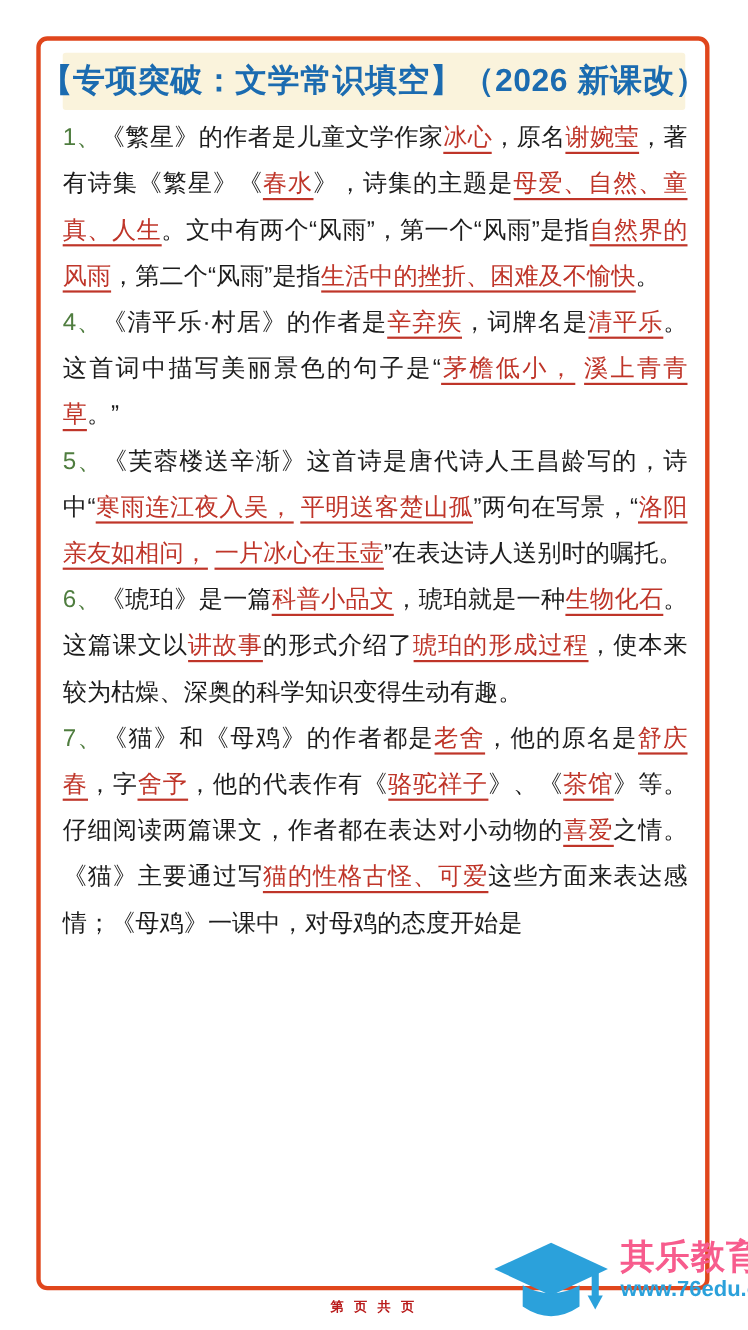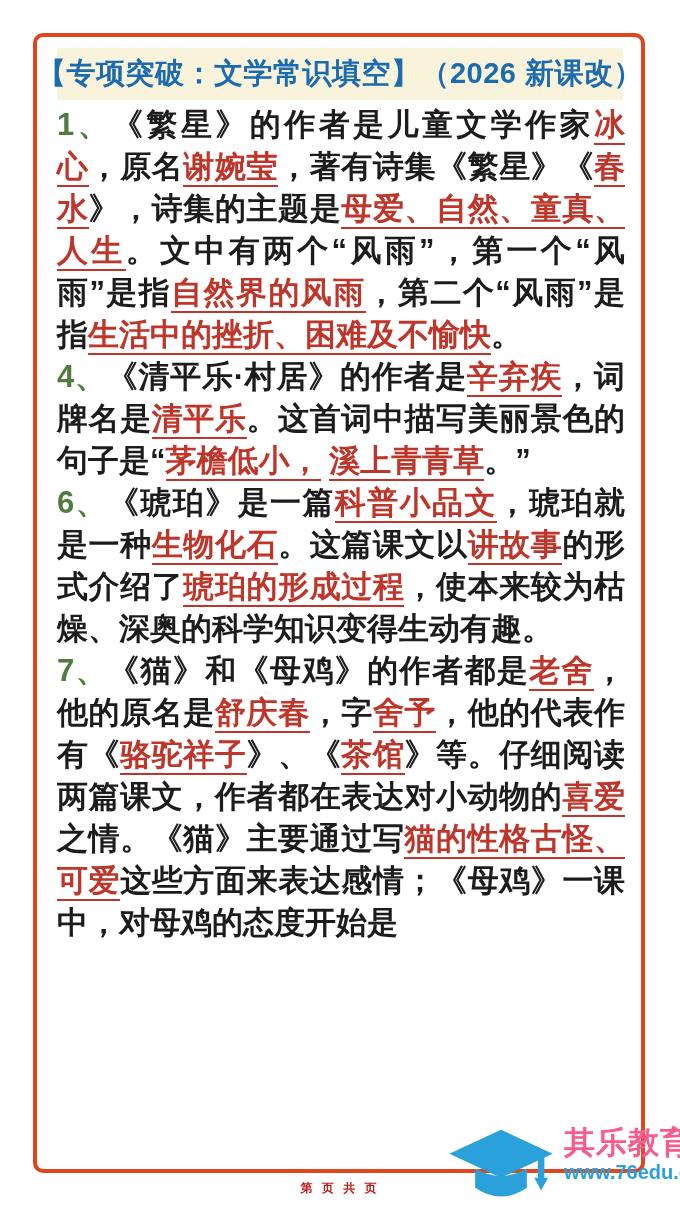--- a/index.html
+++ b/index.html
@@ -26,21 +26,21 @@
     display:flex;align-items:center;justify-content:center;
   }
   .title-text{
     font-size:29px;font-weight:bold;color:var(--title-color);
     white-space:nowrap;letter-spacing:0.5px;
   }
   .content{
     position:absolute;left:57px;top:104px;width:568px;z-index:2;
   }
   .item{
-    margin:0;font-size:31px;line-height:42px;font-weight:bold;
+    margin:0;font-size:22px;line-height:42px;font-weight:normal;
     color:#1c1c1c;text-align:justify;text-justify:inter-ideograph;
   }
   .num{color:var(--num-color);}
   .answer{
     color:var(--answer-color);
     border-bottom:2px solid var(--answer-color);
     padding-bottom:1px;
   }
   .footer{
     position:absolute;left:0;top:1180px;width:100%;text-align:center;
@@ -66,20 +66,21 @@
 
 <div class="frame"></div>
 
 <div class="title-banner">
   <span class="title-text">【专项突破：文学常识填空】（2026 新课改）</span>
 </div>
 
 <div class="content">
     <p class="item"><span class="num">1、</span><span class="plain">《繁星》的作者是儿童文学作家</span><span class="answer">冰心</span><span class="plain">，原名</span><span class="answer">谢婉莹</span><span class="plain">，著有诗集《繁星》《</span><span class="answer">春水</span><span class="plain">》，诗集的主题是</span><span class="answer">母爱、自然、童真、人生</span><span class="plain">。文中有两个“风雨”，第一个“风雨”是指</span><span class="answer">自然界的风雨</span><span class="plain">，第二个“风雨”是指</span><span class="answer">生活中的挫折、困难及不愉快</span><span class="plain">。</span></p>
     <p class="item"><span class="num">4、</span><span class="plain">《清平乐·村居》的作者是</span><span class="answer">辛弃疾</span><span class="plain">，词牌名是</span><span class="answer">清平乐</span><span class="plain">。这首词中描写美丽景色的句子是“</span><span class="answer">茅檐低小，</span><span class="plain"> </span><span class="answer">溪上青青草</span><span class="plain">。”</span></p>
+    <p class="item"><span class="num">5、</span><span class="plain">《芙蓉楼送辛渐》这首诗是唐代诗人王昌龄写的，诗中“</span><span class="answer">寒雨连江夜入吴，</span><span class="plain"> </span><span class="answer">平明送客楚山孤</span><span class="plain">”两句在写景，“</span><span class="answer">洛阳亲友如相问，</span><span class="plain"> </span><span class="answer">一片冰心在玉壶</span><span class="plain">”在表达诗人送别时的嘱托。</span></p>
     <p class="item"><span class="num">6、</span><span class="plain">《琥珀》是一篇</span><span class="answer">科普小品文</span><span class="plain">，琥珀就是一种</span><span class="answer">生物化石</span><span class="plain">。这篇课文以</span><span class="answer">讲故事</span><span class="plain">的形式介绍了</span><span class="answer">琥珀的形成过程</span><span class="plain">，使本来较为枯燥、深奥的科学知识变得生动有趣。</span></p>
     <p class="item"><span class="num">7、</span><span class="plain">《猫》和《母鸡》的作者都是</span><span class="answer">老舍</span><span class="plain">，他的原名是</span><span class="answer">舒庆春</span><span class="plain">，字</span><span class="answer">舍予</span><span class="plain">，他的代表作有《</span><span class="answer">骆驼祥子</span><span class="plain">》、《</span><span class="answer">茶馆</span><span class="plain">》等。仔细阅读两篇课文，作者都在表达对小动物的</span><span class="answer">喜爱</span><span class="plain">之情。《猫》主要通过写</span><span class="answer">猫的性格古怪、可爱</span><span class="plain">这些方面来表达感情；《母鸡》一课中，对母鸡的态度开始是</span></p>
   </div>
 
 <div class="footer">第 页 共 页</div>
 
 <div class="logo">
   <svg class="logo-cap" viewBox="0 0 120 90" xmlns="http://www.w3.org/2000/svg">
     <polygon points="60,4 116,30 60,56 4,30" fill="#2ba1db"></polygon>
     <path d="M32,46 L32,67 Q60,86 88,67 L88,46 Q60,62 32,46 Z" fill="#2ba1db"></path>

